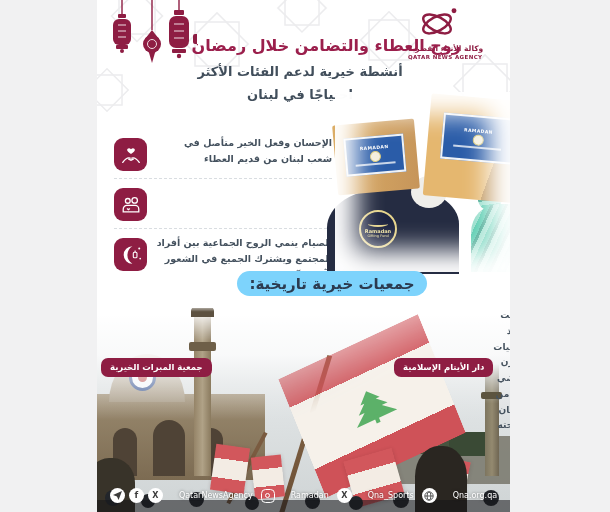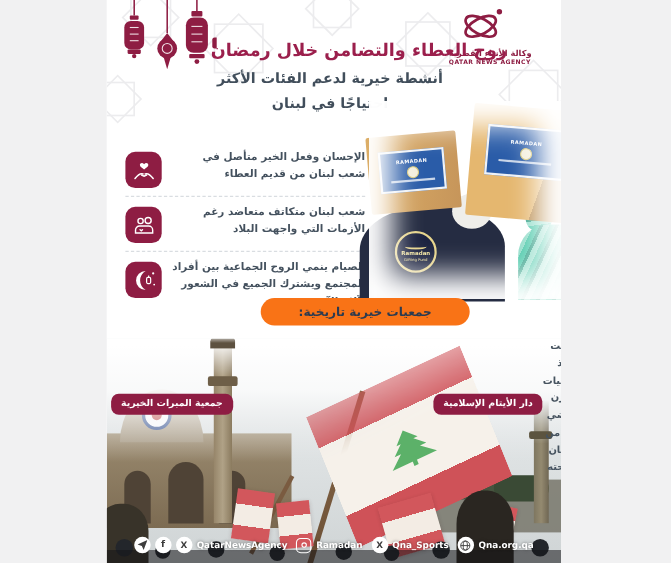--- a/index.html
+++ b/index.html
@@ -50,23 +50,23 @@
   .vl2 { font-size:3.5px; }
   .vl-swoosh { width:20px; height:6px; border-bottom:2px solid #e7d58d; border-radius:0 0 50% 50%; margin-bottom:1px; }
   .teal { left:136px; top:112px; width:66px; height:68px; border-radius:42% 34% 0 0;
           background:repeating-linear-gradient(115deg,#49c7a8 0 5px,#2f9e85 5px 8px,#8fdcc8 8px 13px); }
   .teal-arm { left:150px; top:58px; width:24px; height:62px; border-radius:12px; transform:rotate(22deg);
           background:repeating-linear-gradient(150deg,#49c7a8 0 4px,#2f9e85 4px 7px,#8fdcc8 7px 11px); }
   .hand { left:160px; top:44px; width:15px; height:17px; background:#caa183; border-radius:45%; }
   .pb-fade { inset:0; box-shadow:inset 0 0 26px 22px #fff; }
 
   
-  .divider { position:absolute; top:271px; left:140px; width:190px; height:25px; background:#f97316;
+  .divider { position:absolute; top:271px; left:140px; width:190px; height:25px; background:#7dd3fc;
              border-radius:13px; display:flex; align-items:center; justify-content:center;
-             font-size:11px; font-weight:bold; color:#2c3b50; direction:rtl; z-index:7; }
+             font-size:15px; font-weight:bold; color:#2c3b50; direction:rtl; z-index:7; }
 
   
   .orgs { position:absolute; top:301px; left:4px; width:405px; display:flex; flex-direction:row-reverse;
           justify-content:space-between; z-index:6; }
   .org { display:flex; flex-direction:row; align-items:center; }
   .org-0 { width:112px; } .org-1 { width:170px; } .org-2 { width:112px; }
   .org-pill { background:#8e1d43; color:#ffffff; border-radius:7px; padding:4px 9px 5px 9px; font-size:8.5px;
               font-weight:bold; direction:rtl; white-space:nowrap; }
   .org-desc { margin-top:7px; font-size:9px; color:#46535f; font-weight:bold; line-height:1.75;
               text-align:center; direction:rtl; }
@@ -116,21 +116,21 @@
   .ch7 { left:296px; top:184px; width:16px; height:16px; }
   .ch8 { left:386px; top:182px; width:16px; height:16px; }
   .person-big { left:318px; top:138px; width:52px; height:66px; background:#2a2621; border-radius:46% 46% 0 0; }
   .person-left { left:-10px; top:150px; width:48px; height:54px; background:#383329; border-radius:46% 46% 0 0; }
   .ground-dark { left:0; top:192px; width:413px; height:12px; background:rgba(20,20,24,.55); }
 
   
   .social { position:absolute; left:0; right:0; bottom:9px; display:flex; align-items:center;
             justify-content:center; gap:8px; z-index:9; }
   .soc-group { display:flex; align-items:center; gap:4px; }
-  .soc-label { color:#fff; font-size:8px; font-weight:bold; text-shadow:0 0 3px rgba(0,0,0,.55); }
+  .soc-label { color:#fff; font-size:8px; font-weight:normal; text-shadow:0 0 3px rgba(0,0,0,.55);margin-left:12px; }
   .sc { width:15px; height:15px; border-radius:50%; background:#ffffff; color:#3c3c3c; display:flex;
         align-items:center; justify-content:center; font-size:8.5px; font-weight:bold; line-height:1; }
   .sc-x { font-size:8px; }
   .sc-ig { width:14px; height:14px; border:1.6px solid #fff; border-radius:4.5px; background:transparent;
            display:flex; align-items:center; justify-content:center; }
   .sc-ig-lens { width:5.5px; height:5.5px; border:1.5px solid #fff; border-radius:50%; }
 </style>
 </head>
 <body>
 
@@ -232,21 +232,20 @@
       </div>
       <div class="bullet">
         <span class="bullet-icon">
           <svg width="22" height="22" viewBox="0 0 24 24" fill="none" stroke="#ffffff" stroke-width="1.4" stroke-linecap="round">
             <circle cx="8.5" cy="7.5" r="2.6"></circle>
             <circle cx="16" cy="7" r="3"></circle>
             <path d="M3.5 19.5 v-3 a4 4 0 0 1 4-4 h9 a4 4 0 0 1 4 4 v3 z"></path>
             <path d="M8 16.2 l1.2 1 1.2-1"></path>
           </svg>
         </span>
-        <div class="bullet-text">شعب لبنان متكاتف متعاضد رغم الأزمات التي واجهت البلاد</div>
       </div>
       <div class="bullet">
         <span class="bullet-icon">
           <svg width="22" height="22" viewBox="0 0 24 24" fill="#ffffff">
             <path d="M13.5 2.5 a9.5 9.5 0 1 0 0 19 a11 11 0 0 1 0-19 z"></path>
             <rect x="14.5" y="9" width="4" height="6" rx="1.2" fill="none" stroke="#ffffff" stroke-width="1.2"></rect>
             <line x1="16.5" y1="7" x2="16.5" y2="9" stroke="#ffffff" stroke-width="1.2"></line>
             <circle cx="21" cy="5" r="1.1"></circle>
               <circle cx="22" cy="16" r="0.9"></circle>
           </svg>

